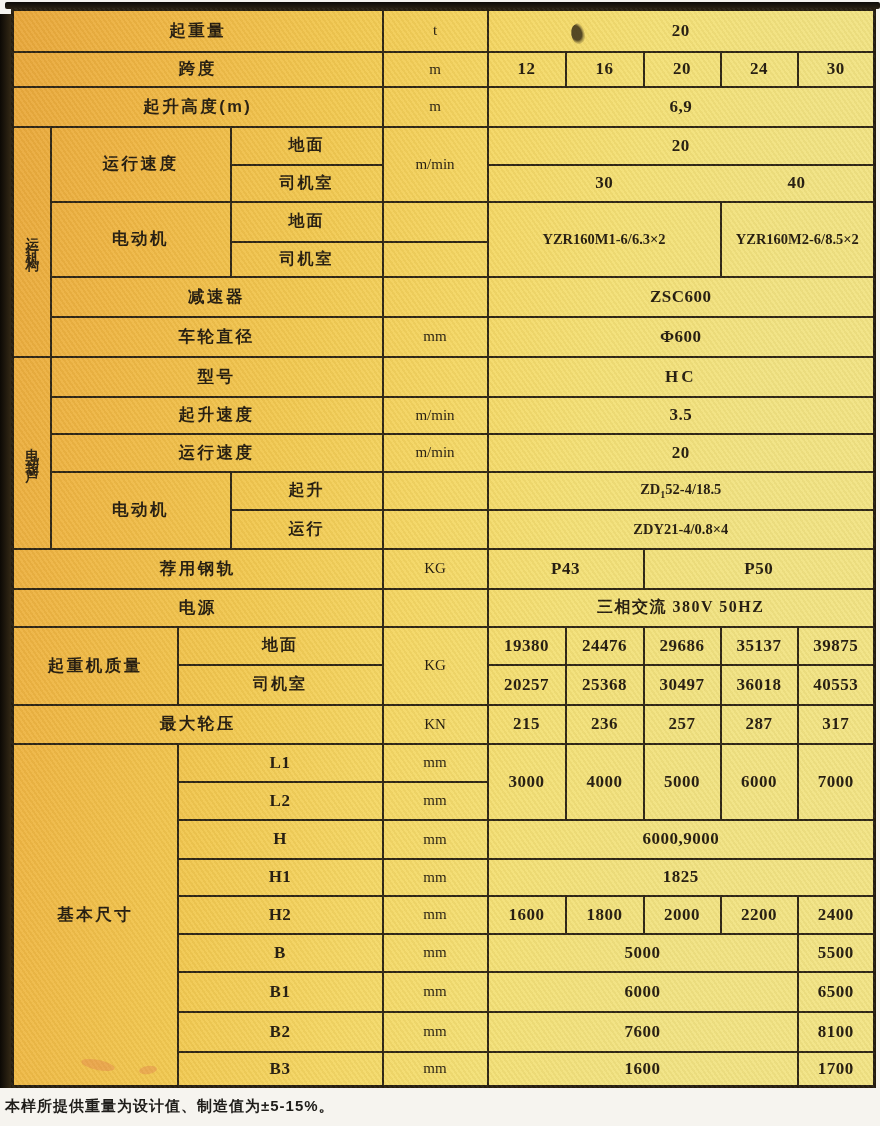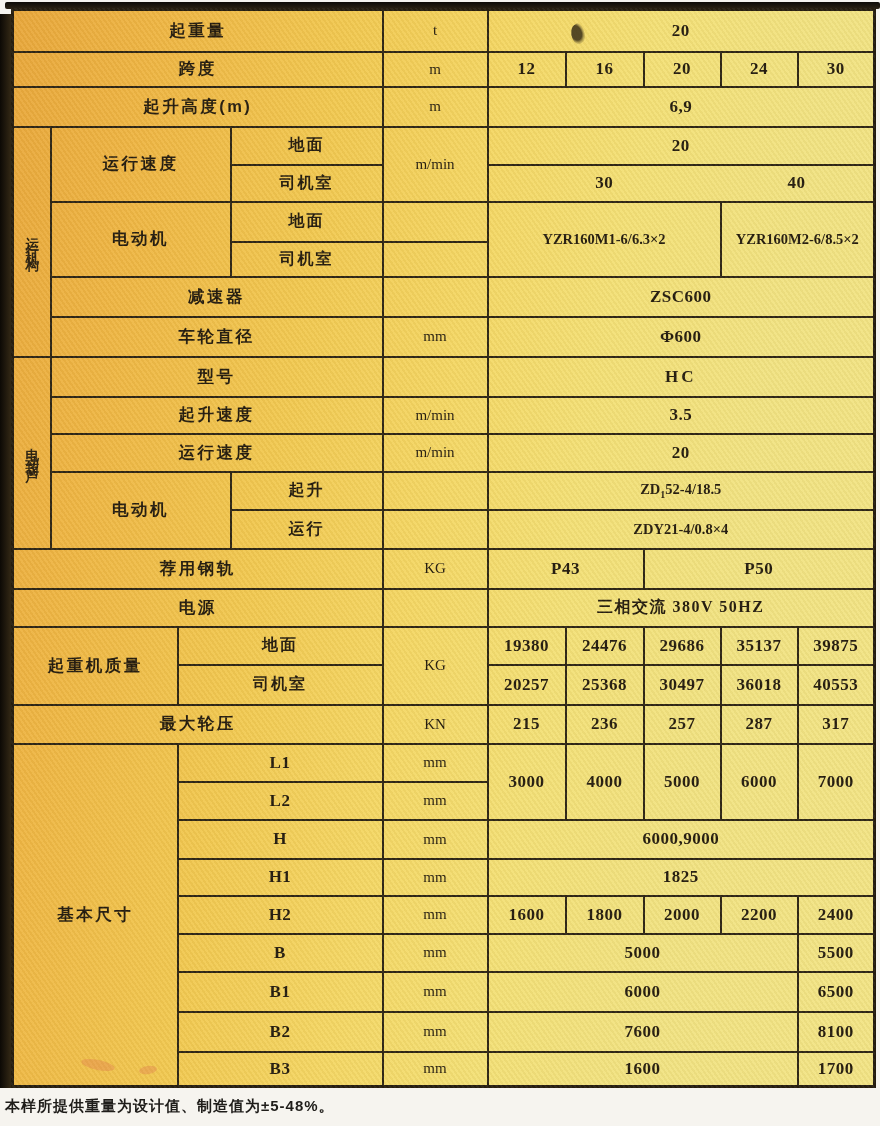--- a/index.html
+++ b/index.html
@@ -286,14 +286,14 @@
           <td class="num">1700</td>
         </tr>
       </tbody>
     </table>
     <div class="texture"></div>
     <div class="smudge"></div>
     <div class="speck sp1"></div>
     <div class="speck sp2"></div>
   </div>
 
-  <div class="footnote">本样所提供重量为设计值、制造值为±5-48%。</div>
+  <div class="footnote">本样所提供重量为设计值、制造值为±5-15%。</div>
 </div>
 
 </body></html>

